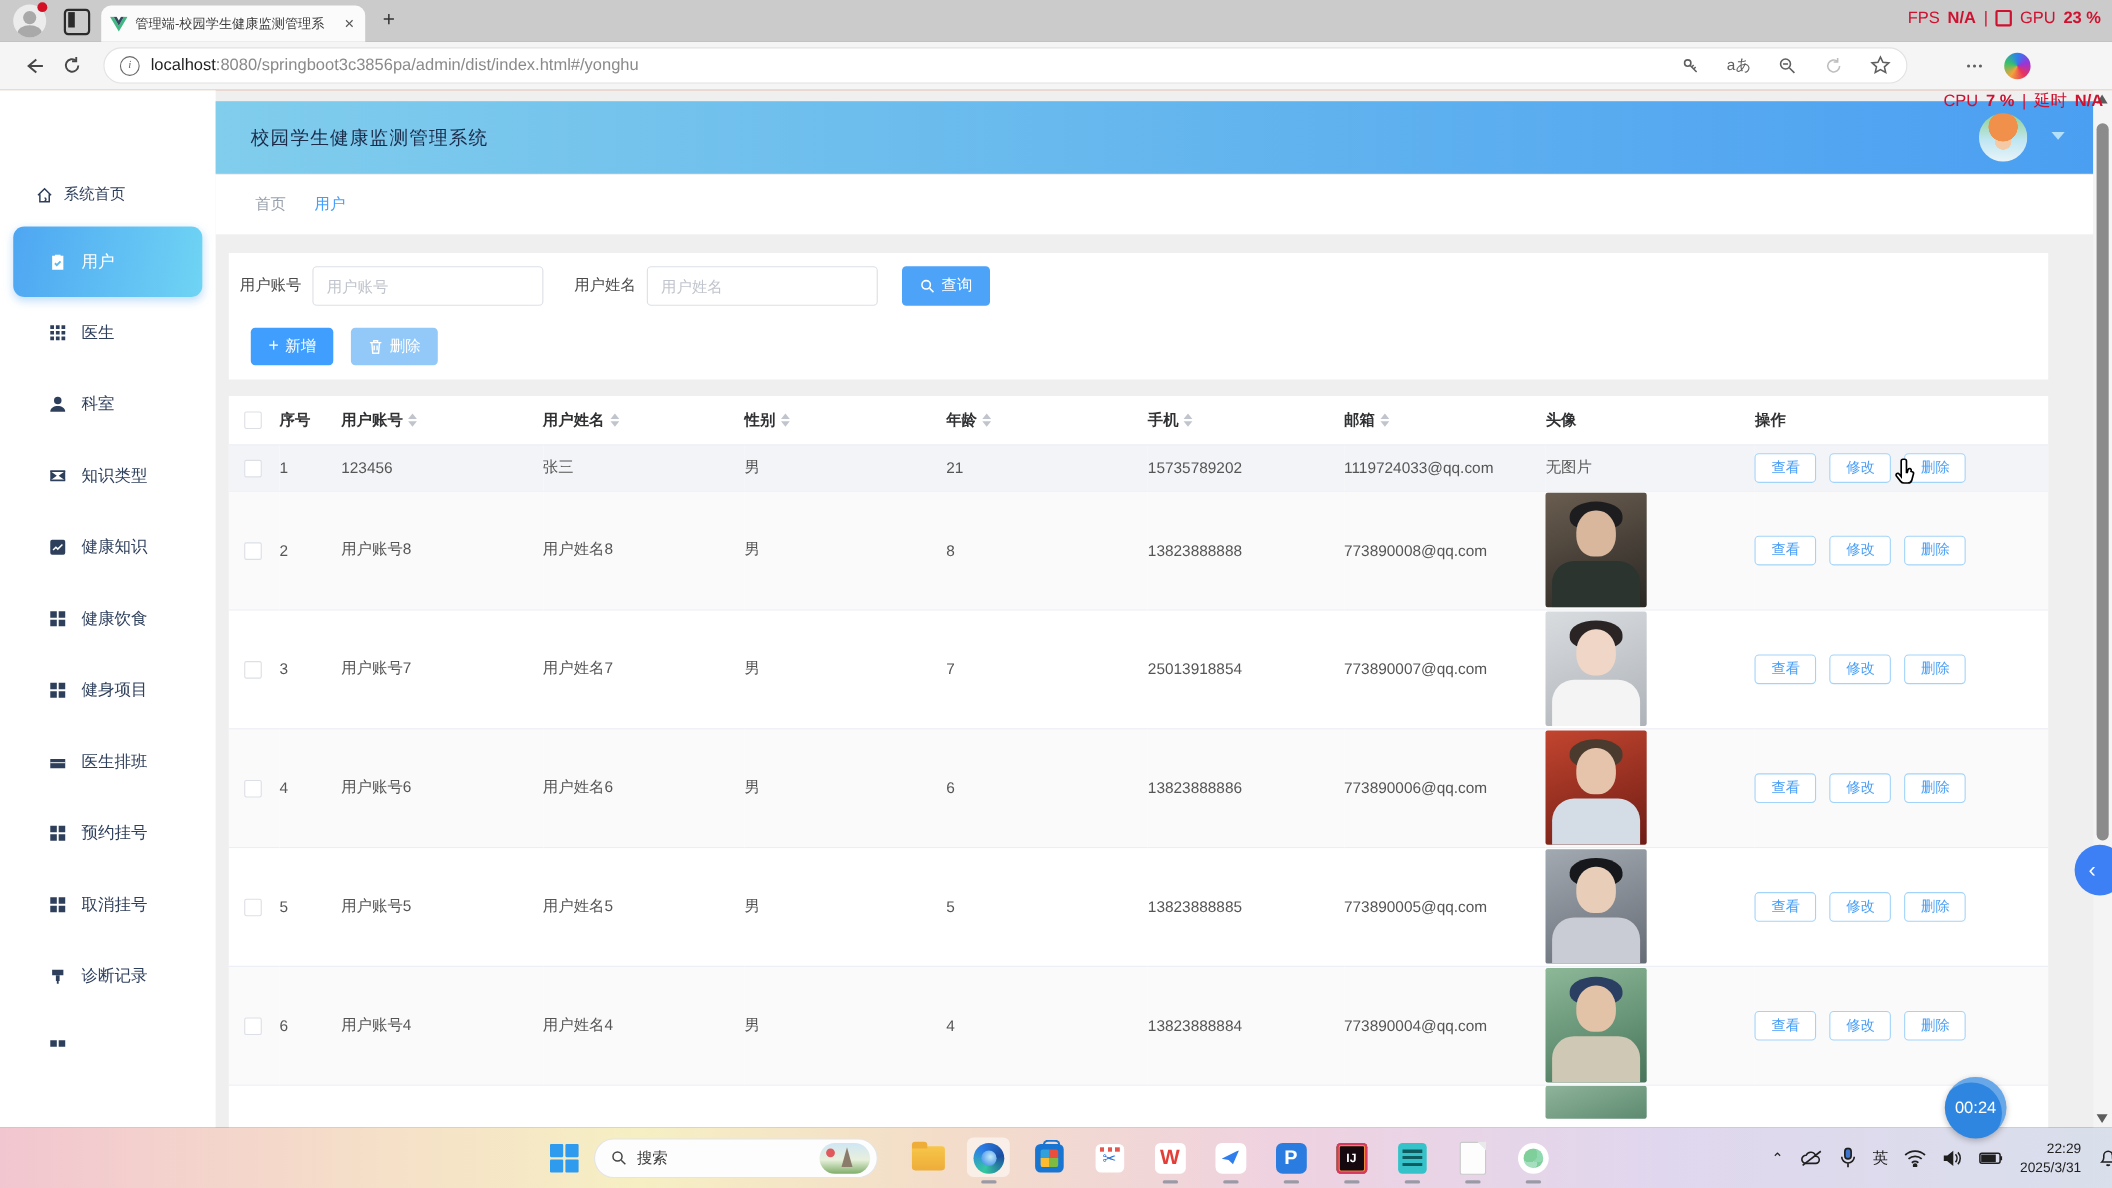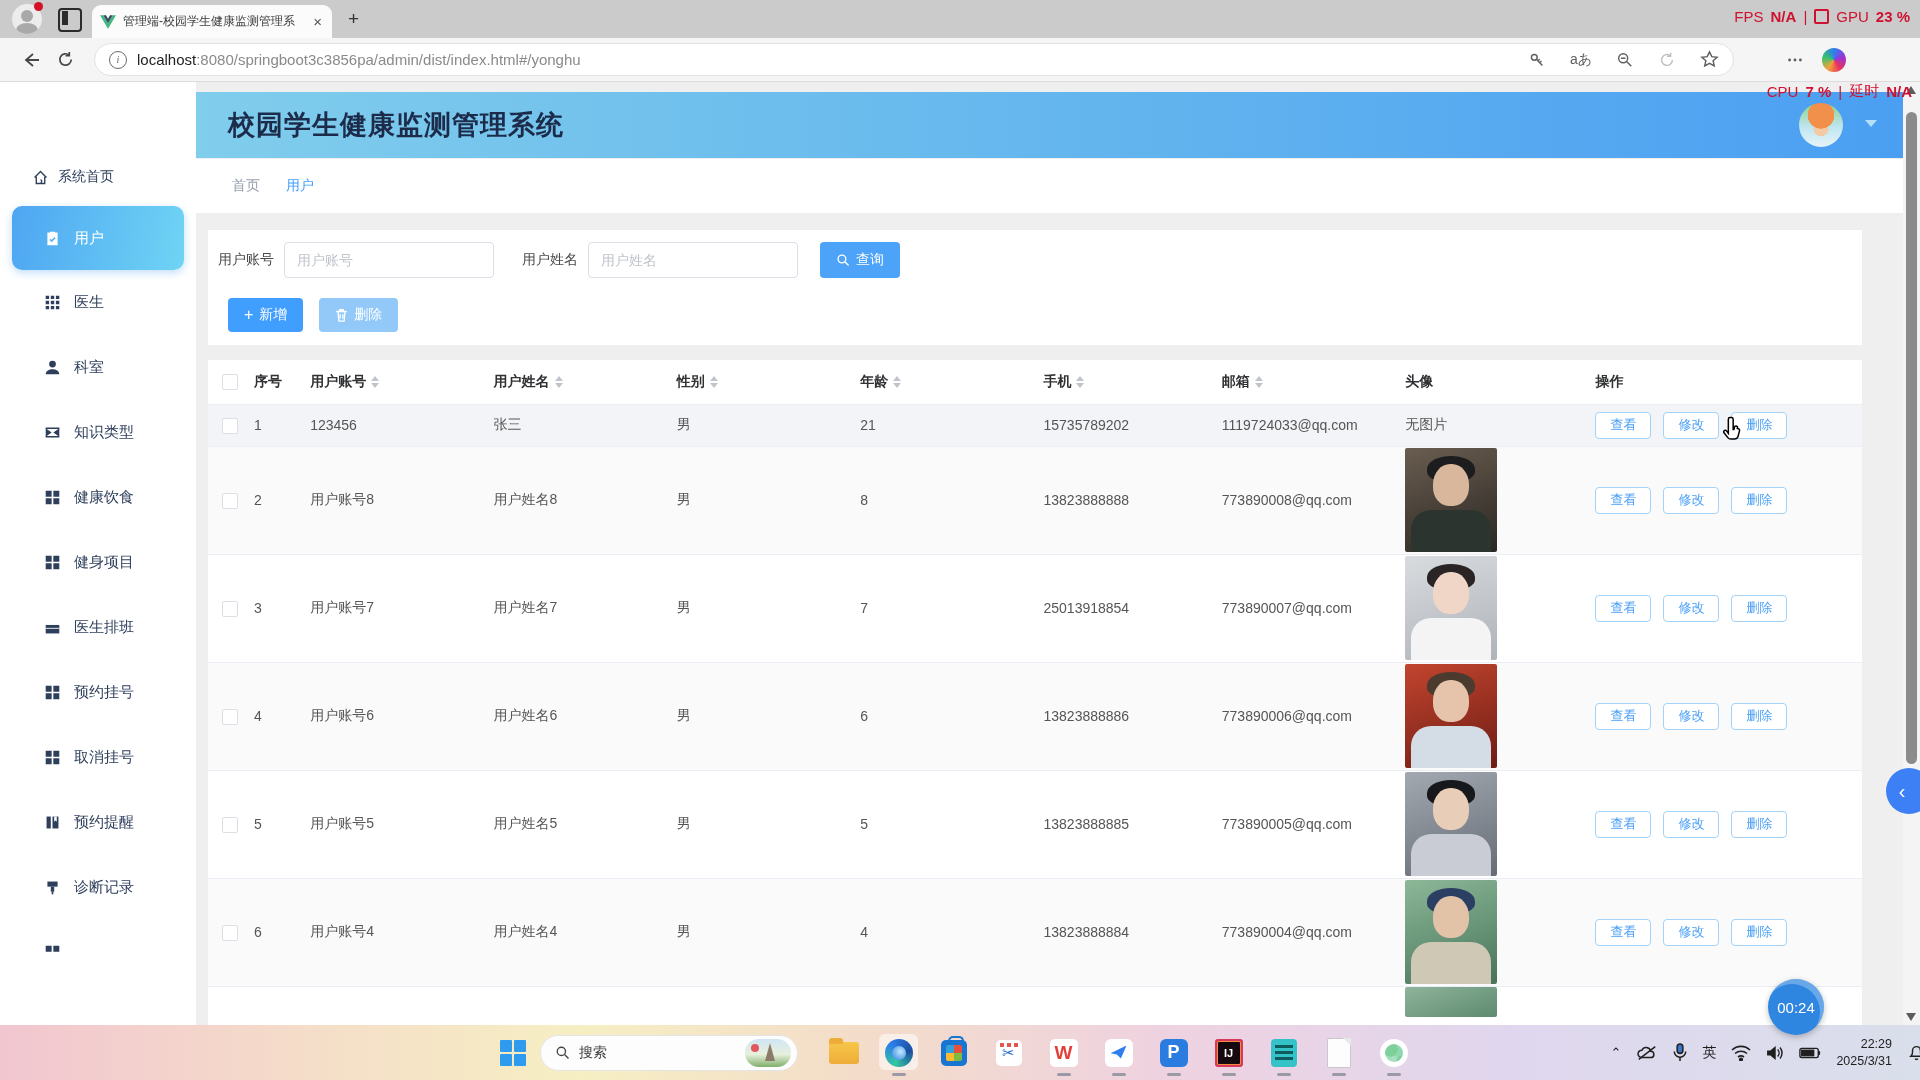--- a/index.html
+++ b/index.html
@@ -48,21 +48,21 @@
   .side-item{height:65px;display:flex;align-items:center;padding-left:44px;gap:13px;color:#2e3f5c;font-size:15px;box-sizing:border-box;}
   .side-item.active{height:64px;margin:0 12px;padding-left:32px;border-radius:10px;background:linear-gradient(100deg,#4ea6f2,#6fd4f4);color:#fff;box-shadow:0 3px 8px rgba(80,160,240,.35);}
   .sico{width:17px;height:17px;flex:0 0 auto;display:flex;align-items:center;justify-content:center;}
   .sico svg{width:17px;height:17px;fill:#2e3f5c;}
   .side-item.active .sico svg{fill:#fff;}
   .side-home .sico svg{fill:none;stroke:#2e3f5c;stroke-width:1.6;}
 
   
   .main{position:absolute;left:196px;top:0;width:1707px;height:100%;}
   .app-header{position:absolute;left:0;top:10px;width:100%;height:66px;background:linear-gradient(90deg,#80cdec 0%,#62b4ee 55%,#4b9ff2 100%);display:flex;align-items:center;}
-  .app-title{margin-left:32px;font-size:27px;font-weight:700;color:#1c2b4a;letter-spacing:1px;}
+  .app-title{margin-left:32px;font-size:17px;font-weight:400;color:#1c2b4a;letter-spacing:1px;}
   .hdr-user{position:absolute;right:60px;top:11px;width:44px;height:44px;border-radius:50%;overflow:hidden;background:
       radial-gradient(circle at 50% 28%,#f0904a 0 34%,transparent 35%),
       radial-gradient(circle at 50% 58%,#f3c9a6 0 22%,transparent 23%),
       linear-gradient(180deg,#8fd08a 0%,#bfe6f2 55%,#e8f4f8 100%);}
   .hdr-caret{position:absolute;right:26px;top:28px;width:0;height:0;border-left:6px solid transparent;border-right:6px solid transparent;border-top:7px solid #b5e0fa;}
   .crumbbar{position:absolute;left:0;top:77px;width:100%;height:54px;background:#fff;display:flex;align-items:center;gap:26px;padding-left:36px;box-sizing:border-box;font-size:14px;}
   .crumb-home{color:#97a0ad;}
   .crumb-cur{color:#409eff;}
 
   .card{position:absolute;left:12px;width:1654px;background:#fff;}
@@ -297,20 +297,29 @@
               <svg viewBox="0 0 20 20">
                 <path d="M2 5l7 5-7 5zM18 5l-7 5 7 5z"></path>
                 <path d="M2 4h16v2H2zM2 14h16v2H2z"></path>
               </svg>
             </span>
           <span>知识类型</span>
         </div>
         <div class="side-item">
           <span class="sico">
               <svg viewBox="0 0 20 20">
+                <rect x="2" y="2" width="16" height="16" rx="2"></rect>
+                <path d="M5 13l3-3 2 2 5-5" stroke="#fff" stroke-width="1.6" fill="none"></path>
+              </svg>
+            </span>
+          <span>健康知识</span>
+        </div>
+        <div class="side-item">
+          <span class="sico">
+              <svg viewBox="0 0 20 20">
                 <path d="M2 2h7v7H2zM11 2h7v7h-7zM2 11h7v7H2zM11 11h7v7h-7z"></path>
               </svg>
             </span>
           <span>健康饮食</span>
         </div>
         <div class="side-item">
           <span class="sico">
               <svg viewBox="0 0 20 20">
                 <path d="M2 2h7v7H2zM11 2h7v7h-7zM2 11h7v7H2zM11 11h7v7h-7z"></path>
               </svg>
@@ -335,30 +344,20 @@
             </span>
           <span>预约挂号</span>
         </div>
         <div class="side-item">
           <span class="sico">
               <svg viewBox="0 0 20 20">
                 <path d="M2 2h7v7H2zM11 2h7v7h-7zM2 11h7v7H2zM11 11h7v7h-7z"></path>
               </svg>
             </span>
           <span>取消挂号</span>
-        </div>
-        <div class="side-item">
-          <span class="sico">
-              <svg viewBox="0 0 20 20">
-                <path d="M3 3h5v14H3z"></path>
-                <path d="M10 3h7v14h-7z"></path>
-                <path d="M12 3v6l1.5-1.5L15 9V3" fill="#fff"></path>
-              </svg>
-            </span>
-          <span>预约提醒</span>
         </div>
         <div class="side-item">
           <span class="sico">
               <svg viewBox="0 0 20 20">
                 <path d="M4 3h12v6H4z"></path>
                 <path d="M8 9h4v6H8z"></path>
                 <path d="M9 15h2v3H9z"></path>
               </svg>
             </span>
           <span>诊断记录</span>

